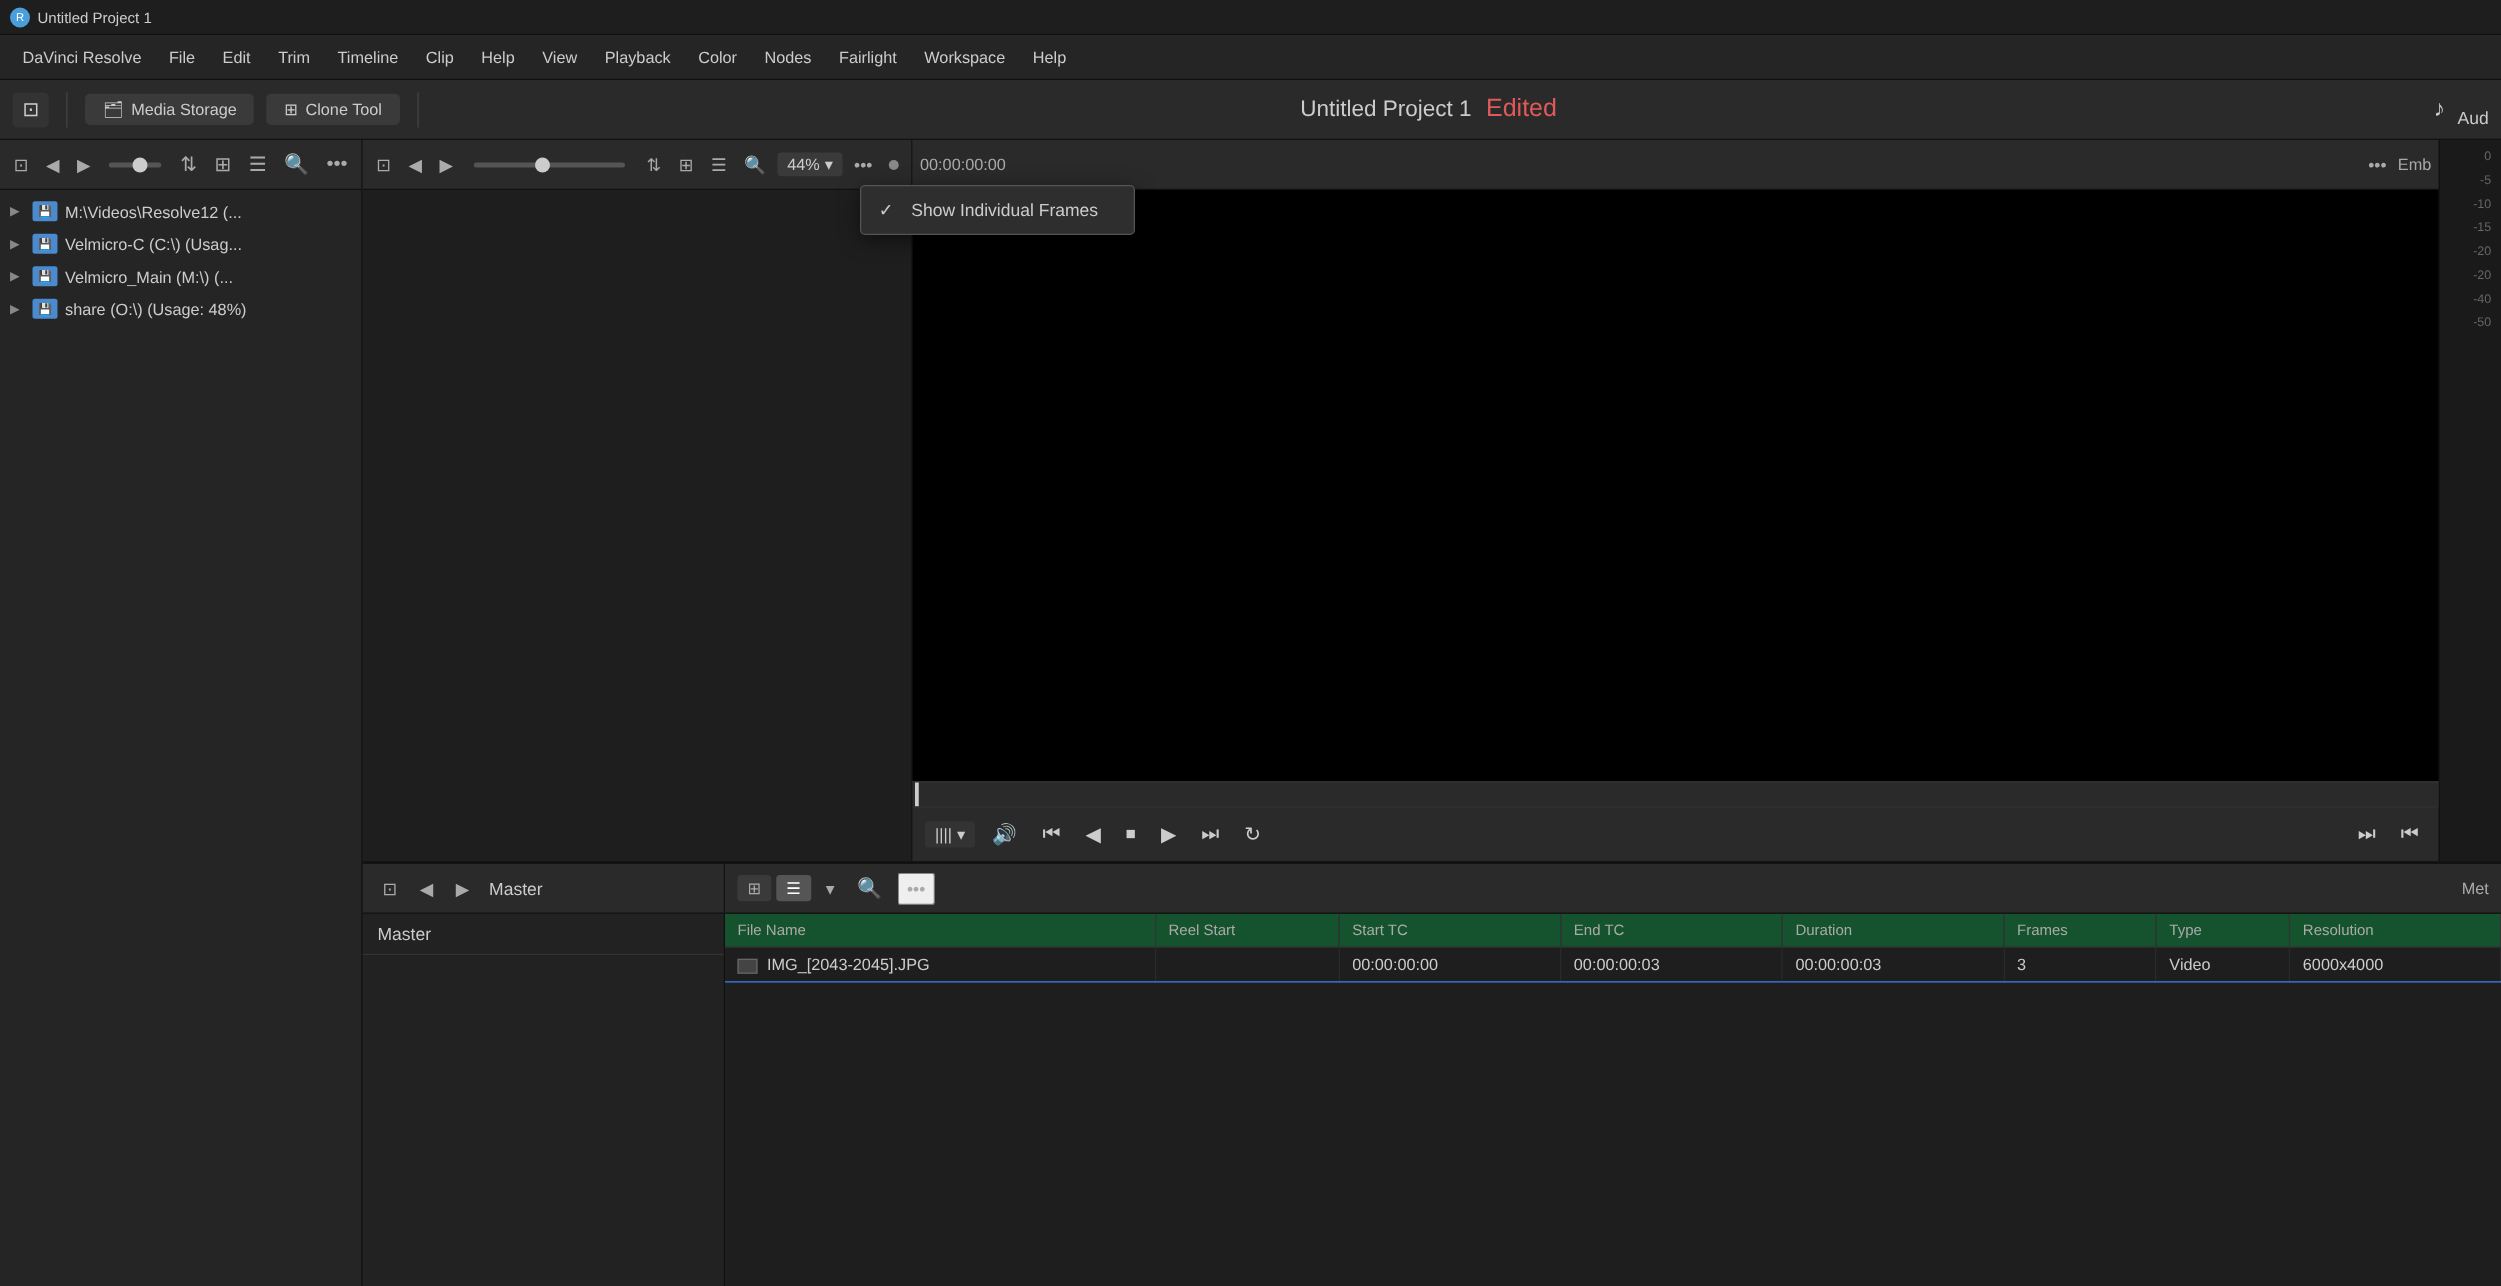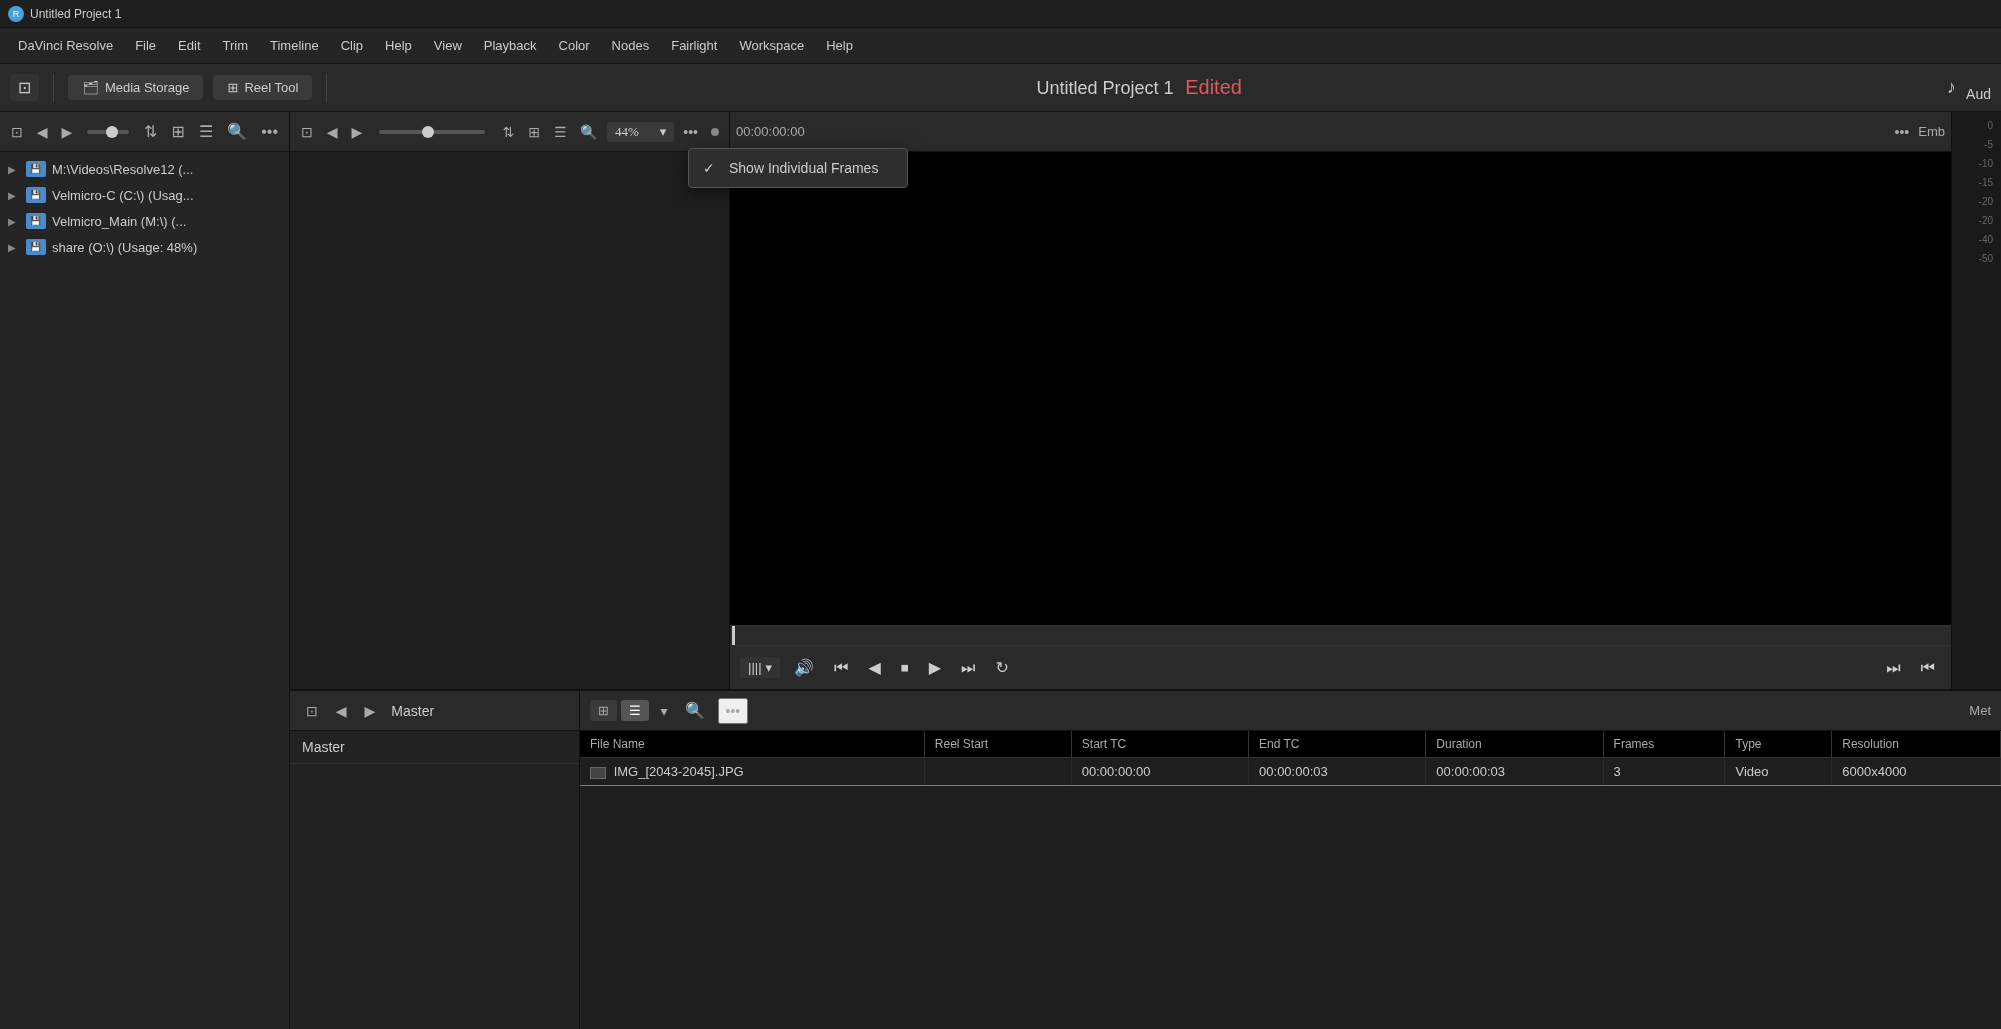--- a/index.html
+++ b/index.html
@@ -323,21 +323,21 @@
     
     .table-area {
       flex: 1;
       overflow-y: auto;
     }
     table {
       width: 100%;
       border-collapse: collapse;
     }
     thead tr {
-      background: #000000;
+      background: #14532d;
       border-bottom: 1px solid #333;
     }
     th {
       text-align: left;
       padding: 6px 10px;
       color: #aaa;
       font-size: 12px;
       font-weight: 500;
       border-right: 1px solid #333;
       white-space: nowrap;
@@ -496,21 +496,21 @@
 
   <div class="toolbar">
     <button class="toolbar-btn" style="background:#333; padding:4px 8px; font-size:16px;">⊡</button>
     <div class="toolbar-separator"></div>
     <button class="toolbar-btn">
       <span>🗂</span>
       <span>Media Storage</span>
     </button>
     <button class="toolbar-btn">
       <span>⊞</span>
-      <span>Reel Tool</span>
+      <span>Clone Tool</span>
     </button>
     <div class="toolbar-separator"></div>
     <div style="flex:1; text-align:center;">
       <span class="toolbar-title">Untitled Project 1</span>
       <span class="toolbar-edited">Edited</span>
     </div>
     <div style="display:flex; align-items:center; gap:6px;">
       <span class="toolbar-music-icon">♪</span>
       <span class="toolbar-audio-label">Aud</span>
     </div>
@@ -569,21 +569,21 @@
             <button class="lp-btn">⊡</button>
             <button class="lp-btn">◀</button>
             <button class="lp-btn">▶</button>
             <div class="lp-slider" style="flex:1; margin:0 8px;">
               <div class="lp-slider-thumb" style="left:40%;"></div>
             </div>
             <button class="lp-btn">⇅</button>
             <button class="lp-btn">⊞</button>
             <button class="lp-btn">☰</button>
             <button class="lp-btn">🔍</button>
-            <div style="display:flex; align-items:center; background:#3a3a3a; border-radius:3px; padding:2px 8px; gap:21px; margin-left:auto;font-family:Liberation Serif, serif;">
+            <div style="display:flex; align-items:center; background:#3a3a3a; border-radius:3px; padding:2px 8px; gap:4px; margin-left:auto;">
               <span>44%</span>
               <span>▾</span>
             </div>
             <button class="lp-btn" style="color:#aaa;">•••</button>
             <span style="width:8px; height:8px; background:#888; border-radius:50%; display:inline-block; margin:0 4px;"></span>
           </div>
 
           <div class="browser-grid">
           </div>
         </div>

